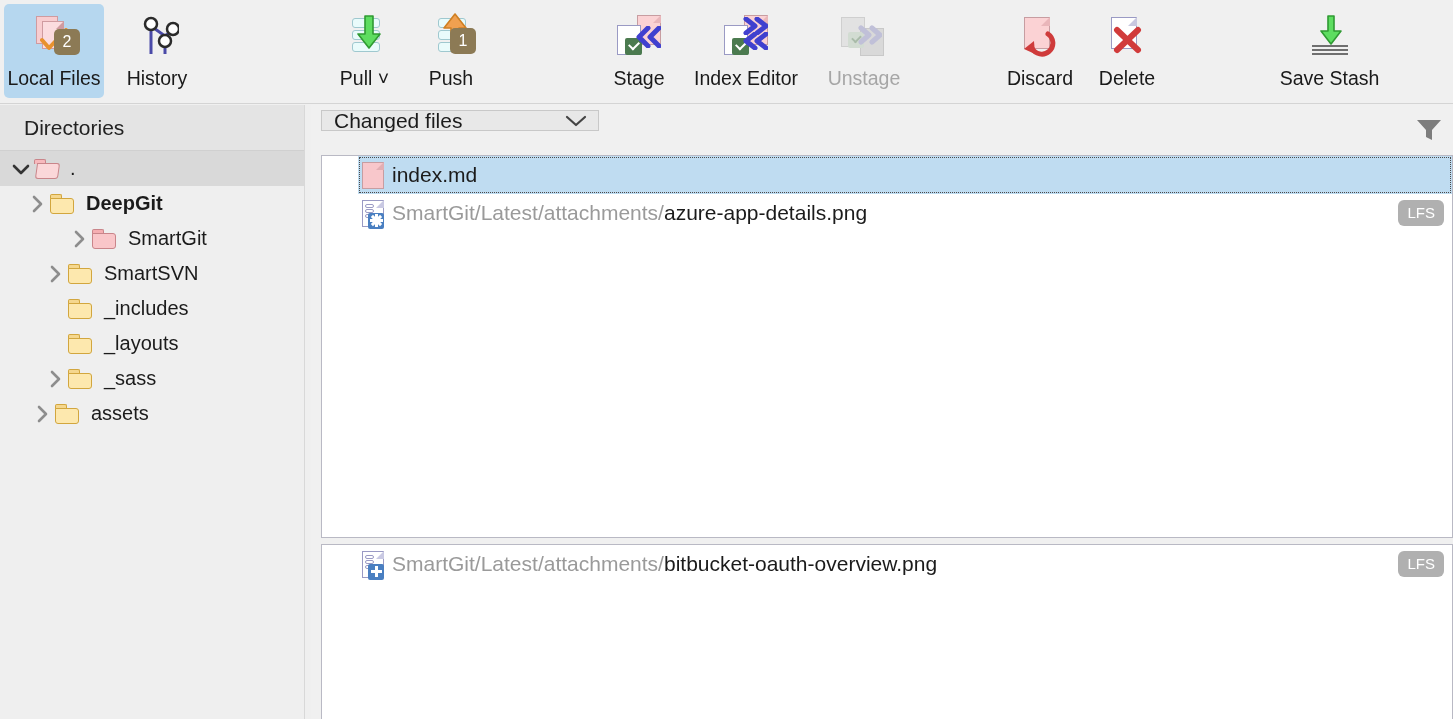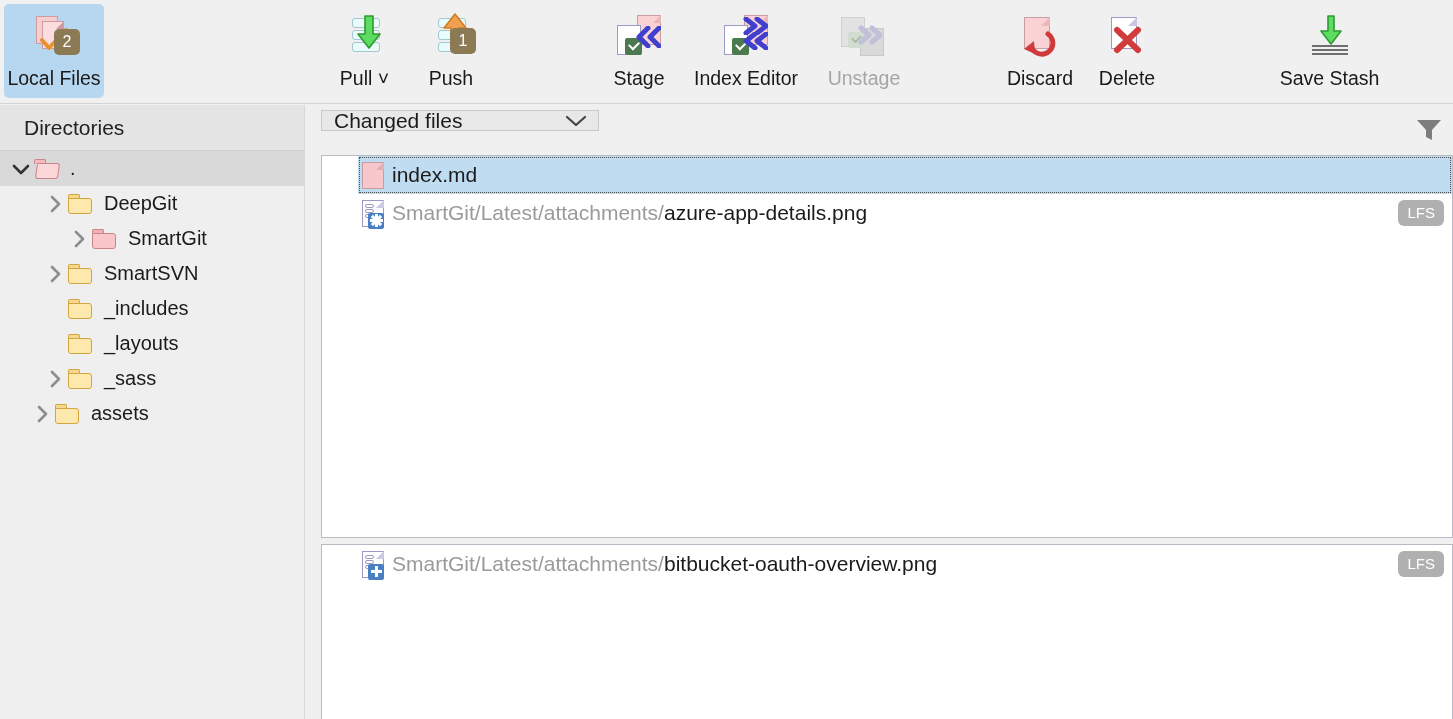--- a/index.html
+++ b/index.html
@@ -376,20 +376,33 @@
         <span class="doc-back"></span>
         <span class="doc-front"></span>
         <svg class="check" width="30" height="24" viewBox="0 0 30 24">
             <path d="M2 12 L9 20 L26 2" stroke="#e8922e" stroke-width="4" fill="none" stroke-linecap="round" stroke-linejoin="round"></path>
           </svg>
         <span class="badge-sq">2</span>
       </span>
       <span class="lbl">Local Files</span>
     </div>
 
+    <div class="tbtn" style="left:110px; width:94px;">
+      <span class="ico ic-history">
+        <svg width="40" height="44" viewBox="0 0 40 44">
+          <path d="M12 12 L12 40" stroke="#4a4aa8" stroke-width="3" fill="none"></path>
+          <path d="M12 12 L26 22 L26 40" stroke="#4a4aa8" stroke-width="3" fill="none"></path>
+          <path d="M26 22 L34 16" stroke="#4a4aa8" stroke-width="3" fill="none"></path>
+          <circle cx="12" cy="10" r="6" fill="#ffffff" stroke="#2b2b2b" stroke-width="2.5"></circle>
+          <circle cx="34" cy="15" r="6" fill="#ffffff" stroke="#2b2b2b" stroke-width="2.5"></circle>
+          <circle cx="26" cy="27" r="6" fill="#ffffff" stroke="#2b2b2b" stroke-width="2.5"></circle>
+        </svg>
+      </span>
+      <span class="lbl">History</span>
+    </div>
 
     <div class="tbtn" style="left:312px; width:105px;">
       <span class="ico ic-pull">
         <span class="stack">
             <i></i>
             <i></i>
             <i></i>
           </span>
         <svg class="arr" width="26" height="40" viewBox="0 0 26 40">
           <path d="M9 2 L17 2 L17 20 L24 20 L13 34 L2 20 L9 20 Z" fill="#5ddd60" stroke="#2f9a32" stroke-width="1.6" stroke-linejoin="round"></path>
@@ -505,21 +518,21 @@
             <path d="M2 3 L9 10 L16 3" stroke="#333" stroke-width="2.6" fill="none" stroke-linecap="round" stroke-linejoin="round"></path>
           </svg>
       </span>
       <span class="folder open">
           <span class="tab"></span>
           <span class="body"></span>
         </span>
       <span>.</span>
     </div>
 
-    <div class="tree-row" style="padding-left:42px;">
+    <div class="tree-row" style="padding-left:24px;font-weight:bold;">
       <span class="twisty">
         <svg width="12" height="18" viewBox="0 0 12 18">
             <path d="M3 2 L10 9 L3 16" stroke="#8d8d8d" stroke-width="2.6" fill="none" stroke-linecap="round" stroke-linejoin="round"></path>
           </svg>
       </span>
       <span class="folder">
           <span class="tab"></span>
           <span class="body"></span>
         </span>
       <span>DeepGit</span>

